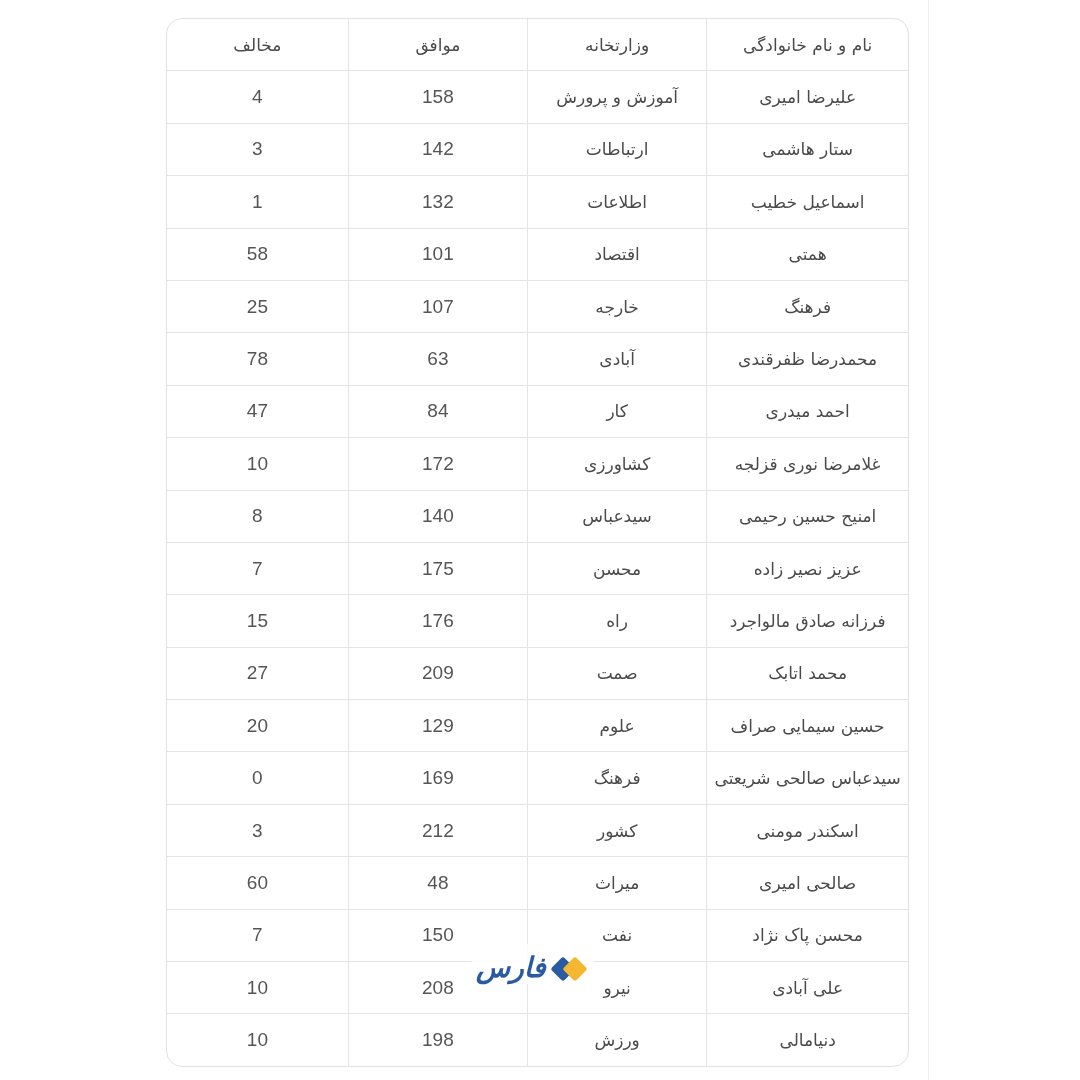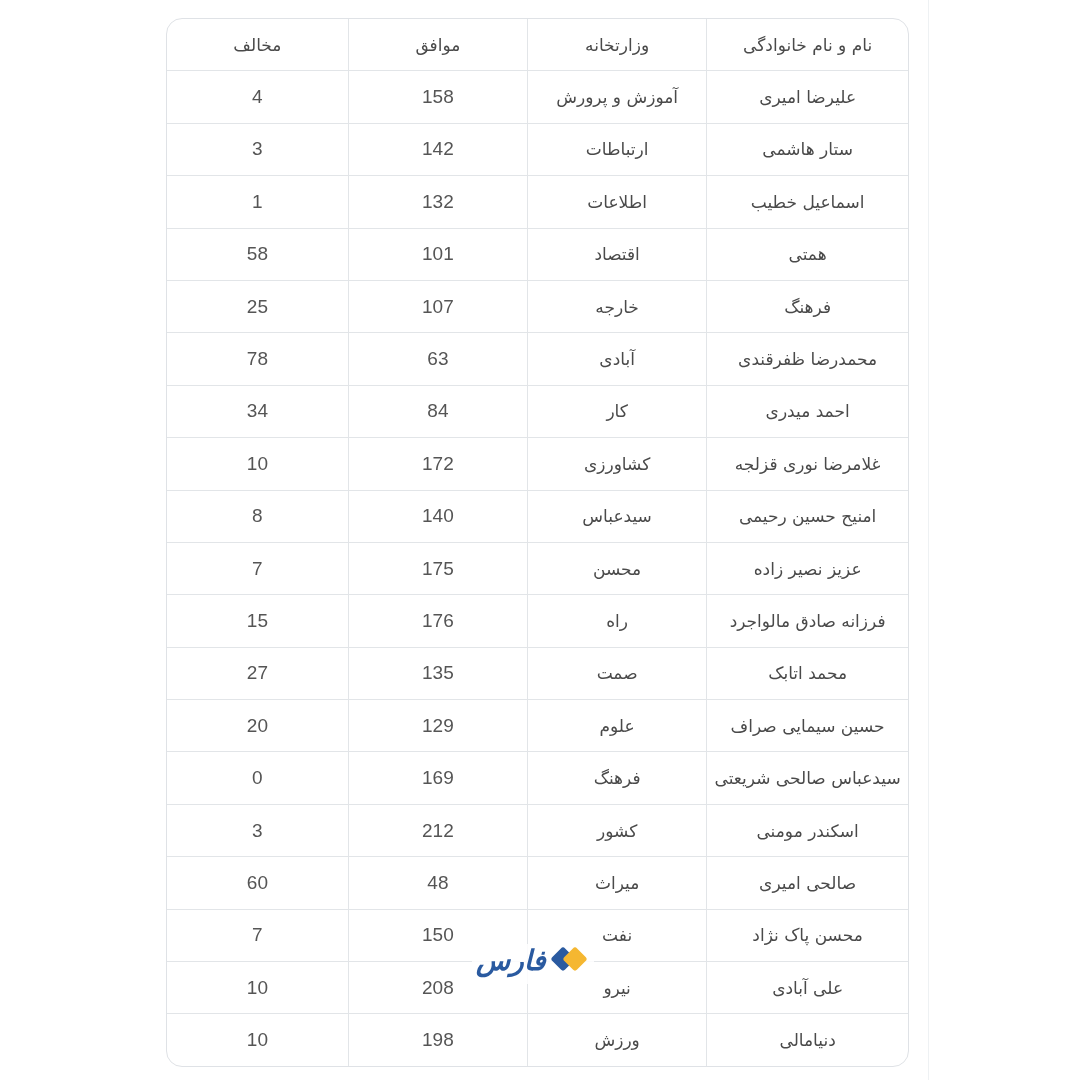--- a/index.html
+++ b/index.html
@@ -11,21 +11,21 @@
   table { border-collapse: collapse; width: 100%; height: 100%; direction: rtl; table-layout: fixed; }
   th, td { border-bottom: 1px solid #e2e5e8; border-left: 1px solid #e2e5e8; text-align: center;
            font-size: 17px; font-weight: normal; color: #4a4a4a; height: 51.4px; padding: 0; white-space: nowrap; }
   th:last-child, td:last-child { border-left: none; }
   tr:last-child td { border-bottom: none; }
   col.c-name { width: 201px; }
   col.c-min { width: 179px; }
   col.c-yes { width: 179px; }
   col.c-no { width: 181px; }
   td.num { font-family: "Liberation Sans", sans-serif; font-size: 19px; color: #555; }
-  .logo { position: absolute; left: 472px; top: 944px; height: 40px; display: flex; align-items: flex-start; gap: 4px;
+  .logo { position: absolute; left: 472px; top: 944px; height: 40px; display: flex; align-items: flex-end; gap: 4px;
           background: rgba(255,255,255,0.85); padding: 0 4px; }
   .logo-text { font-family: "DejaVu Serif", serif; font-style: italic; font-weight: bold; font-size: 28px; color: #2a5aa0; direction: rtl; }
   .logo-mark { position: relative; width: 40px; height: 30px; }
   .dia { position: absolute; width: 18px; height: 18px; transform: rotate(45deg); border-radius: 3px; top: 6px; }
   .dia.blue { left: 4px; background: #2a5aa0; }
   .dia.gold { left: 16px; background: #f5b731; }
 </style>
 </head>
 <body>
 
@@ -81,21 +81,21 @@
         <tr>
           <td>محمدرضا ظفرقندی</td>
           <td>آبادی</td>
           <td class="num">63</td>
           <td class="num">78</td>
         </tr>
         <tr>
           <td>احمد میدری</td>
           <td>کار</td>
           <td class="num">84</td>
-          <td class="num">34</td>
+          <td class="num">47</td>
         </tr>
         <tr>
           <td>غلامرضا نوری قزلجه</td>
           <td>کشاورزی</td>
           <td class="num">172</td>
           <td class="num">10</td>
         </tr>
         <tr>
           <td>امنیح حسین رحیمی</td>
           <td>سیدعباس</td>
@@ -110,21 +110,21 @@
         </tr>
         <tr>
           <td>فرزانه صادق مالواجرد</td>
           <td>راه</td>
           <td class="num">176</td>
           <td class="num">15</td>
         </tr>
         <tr>
           <td>محمد اتابک</td>
           <td>صمت</td>
-          <td class="num">135</td>
+          <td class="num">209</td>
           <td class="num">27</td>
         </tr>
         <tr>
           <td>حسین سیمایی صراف</td>
           <td>علوم</td>
           <td class="num">129</td>
           <td class="num">20</td>
         </tr>
         <tr>
           <td>سیدعباس صالحی شریعتی</td>

